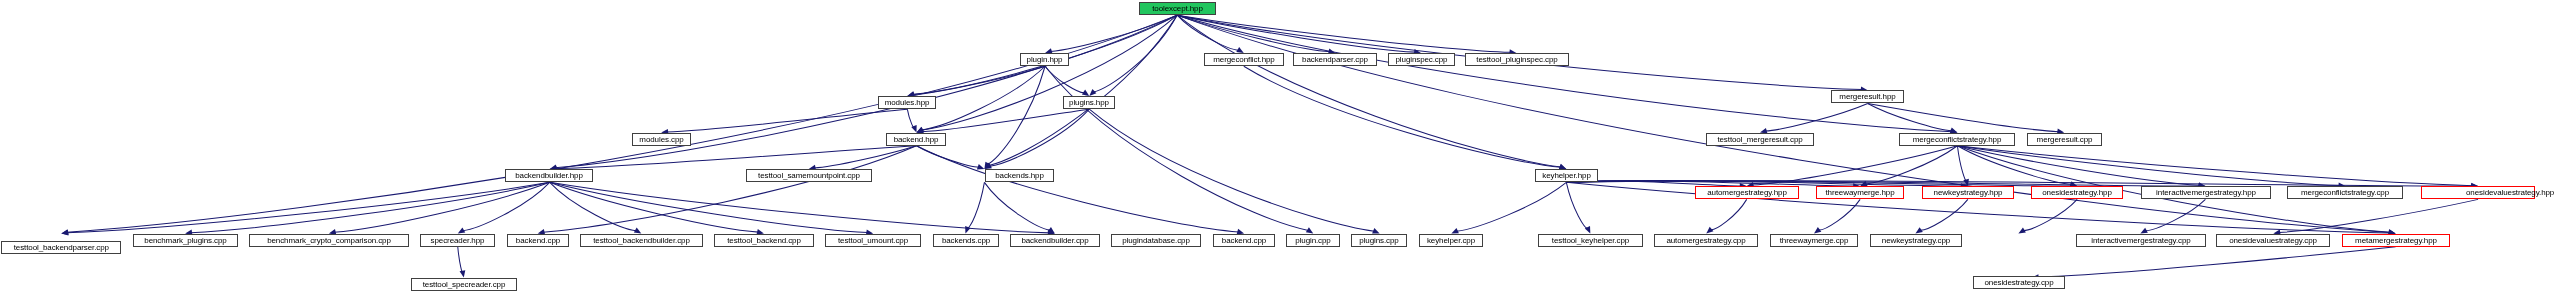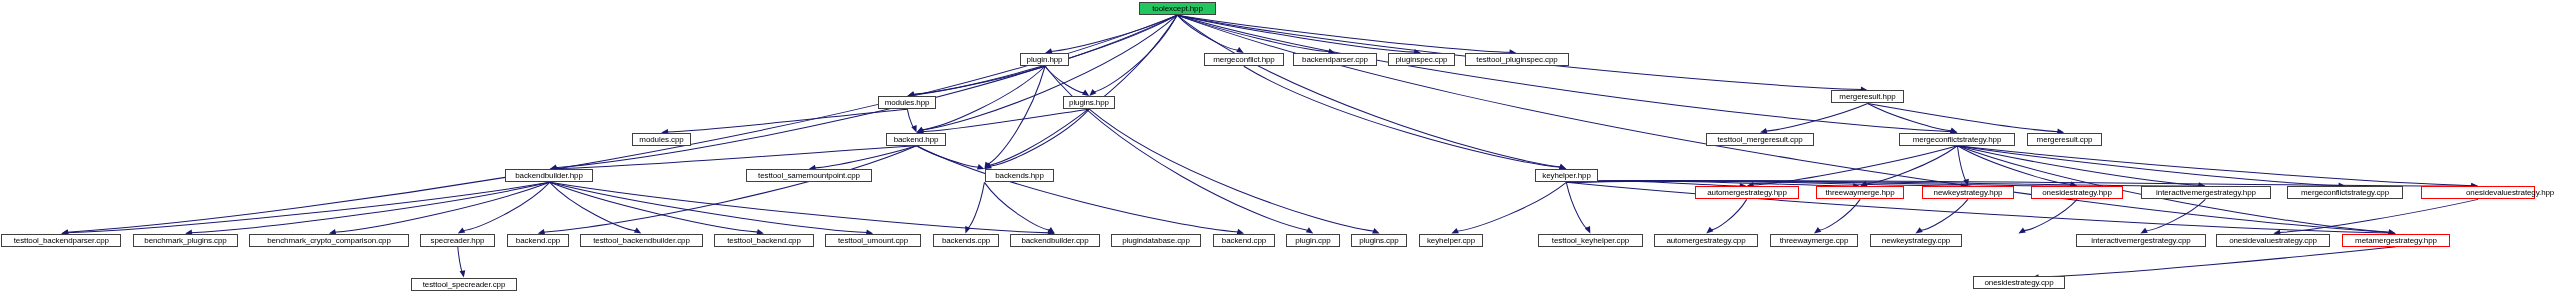--- a/index.html
+++ b/index.html
@@ -208,21 +208,21 @@
       <div class="node" style="left: 746px; top: 169px; width: 126px;">testtool_samemountpoint.cpp</div>
       <div class="node" style="left: 953px; top: 169px; width: 69px; margin-left: 32px;">backends.hpp</div>
       <div class="node" style="left: 1535px; top: 169px; width: 63px;">keyhelper.hpp</div>
       <div class="node red" style="left: 1695px; top: 186px; width: 104px;">automergestrategy.hpp</div>
       <div class="node red" style="left: 1816px; top: 186px; width: 88px;">threewaymerge.hpp</div>
       <div class="node red" style="left: 1922px; top: 186px; width: 92px;">newkeystrategy.hpp</div>
       <div class="node red" style="left: 2031px; top: 186px; width: 92px;">onesidestrategy.hpp</div>
       <div class="node" style="left: 2141px; top: 186px; width: 130px;">interactivemergestrategy.hpp</div>
       <div class="node" style="left: 2287px; top: 186px; width: 116px;">mergeconflictstrategy.cpp</div>
       <div class="node red" style="left: 2421px; top: 186px; width: 114px; padding-left: 44px;">onesidevaluestrategy.hpp</div>
-      <div class="node" style="left: 1.3px; top: 234px; width: 120px;">testtool_backendparser.cpp</div>
+      <div class="node" style="left: 1.3px; top: 241px; width: 120px;">testtool_backendparser.cpp</div>
       <div class="node" style="left: 133px; top: 234px; width: 105px;">benchmark_plugins.cpp</div>
       <div class="node" style="left: 249px; top: 234px; width: 160px;">benchmark_crypto_comparison.cpp</div>
       <div class="node" style="left: 420px; top: 234px; width: 75px;">specreader.hpp</div>
       <div class="node" style="left: 507px; top: 234px; width: 62px;">backend.cpp</div>
       <div class="node" style="left: 580px; top: 234px; width: 123px;">testtool_backendbuilder.cpp</div>
       <div class="node" style="left: 714px; top: 234px; width: 100px;">testtool_backend.cpp</div>
       <div class="node" style="left: 825px; top: 234px; width: 96px;">testtool_umount.cpp</div>
       <div class="node" style="left: 933px; top: 234px; width: 66px;">backends.cpp</div>
       <div class="node" style="left: 1010px; top: 234px; width: 90px;">backendbuilder.cpp</div>
       <div class="node" style="left: 1111px; top: 234px; width: 90px;">plugindatabase.cpp</div>

